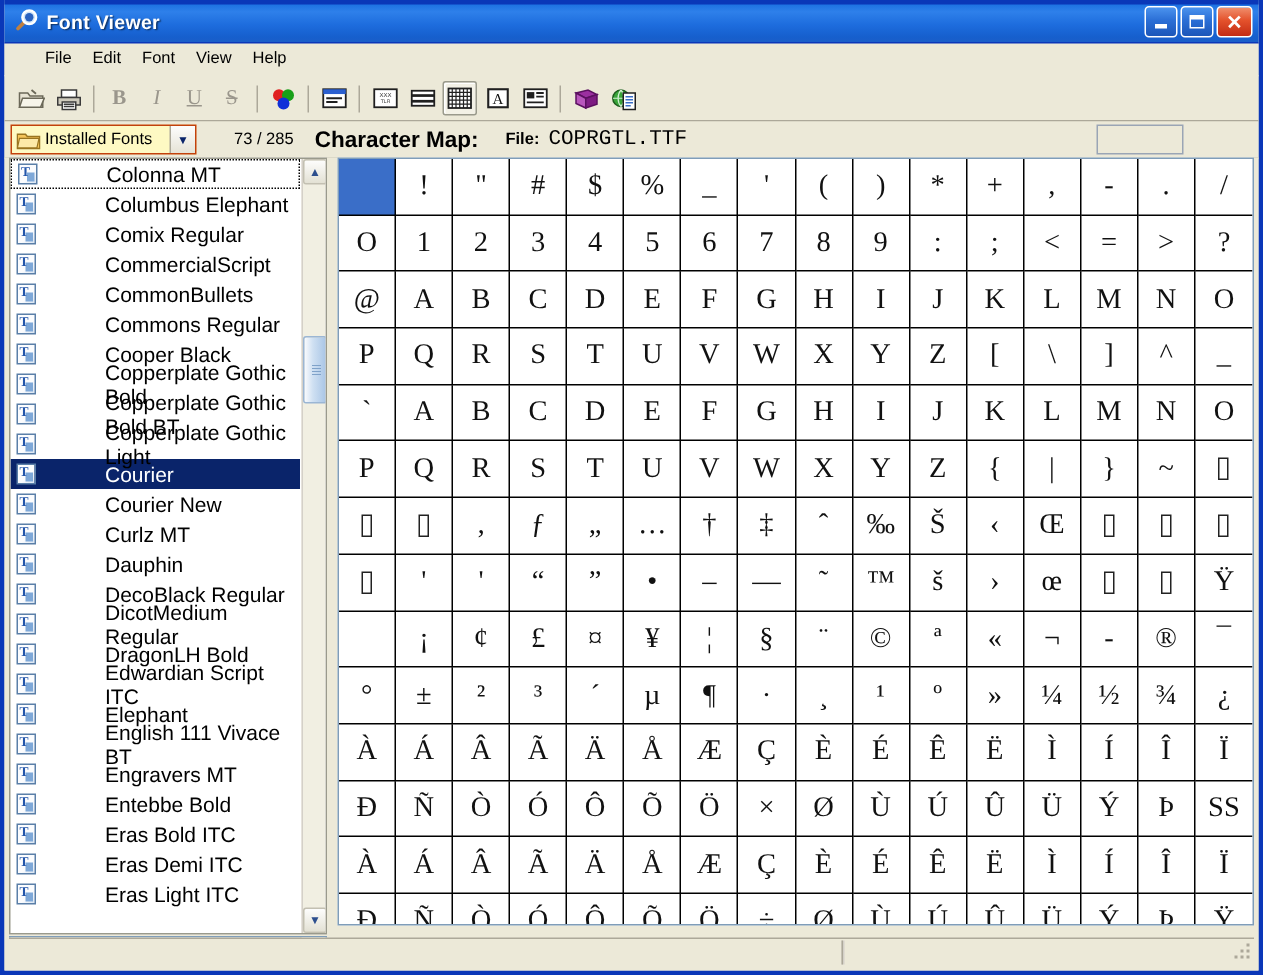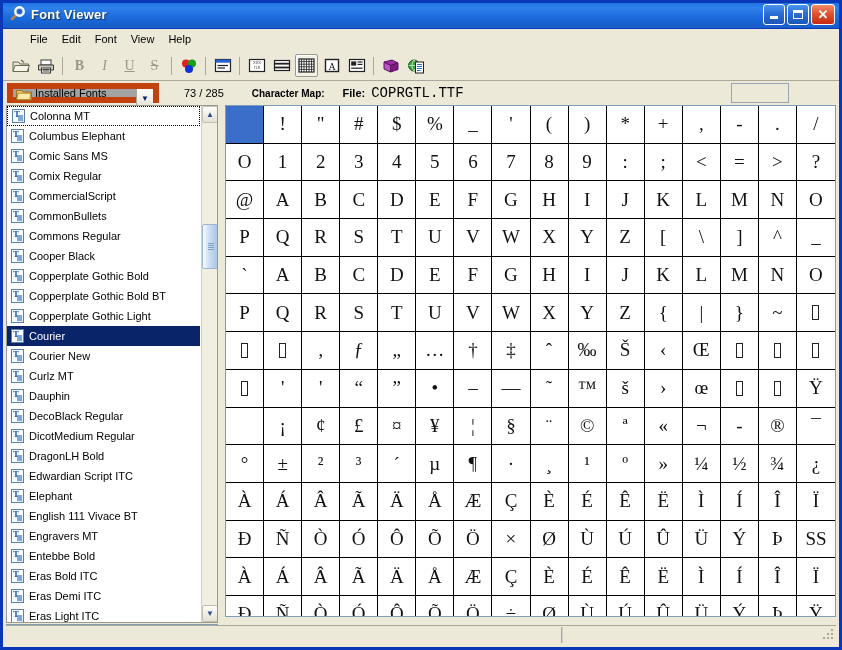--- a/index.html
+++ b/index.html
@@ -88,38 +88,38 @@
   .tletter.i{font-style:italic;}
   .tletter.u{text-decoration:underline;}
   .tletter.s{text-decoration:line-through;}
 
   
   #infobar{
     height:24px;background:#ece9d8;display:flex;align-items:center;
     border-bottom:1px solid #aca899;
   }
   #combo{
-    width:152px;height:20px;margin-left:4px;
-    background:#a3a3a3;border:6px solid #c2410c;
+    width:124px;height:20px;margin-left:4px;
+    background:#fef9c3;border:1px solid #c2410c;
     display:flex;align-items:center;box-sizing:border-box;
     position:relative;
   }
   #combo .folder{
     width:16px;height:13px;margin:0 3px 0 3px;position:relative;flex:none;
   }
   #combo .ctext{font-size:11px;color:#000;white-space:nowrap;}
   #combo .carrow{
     position:absolute;right:0;top:0;width:16px;height:18px;
     background:linear-gradient(to bottom,#fdfdfd,#e6e3d6);
     border-left:1px solid #aca899;
     display:flex;align-items:center;justify-content:center;
     color:#0a246a;font-size:8px;
   }
   .ib-count{margin-left:25px;font-size:11px;color:#000;}
-  .ib-label{margin-left:28px;font-size:10px;font-weight:bold;color:#000;}
+  .ib-label{margin-left:14px;font-size:15px;font-weight:bold;color:#000;}
   .ib-filelabel{margin-left:18px;font-size:11px;font-weight:bold;color:#000;}
   .ib-file{margin-left:6px;font-size:14px;font-family:"Liberation Mono",monospace;color:#000;}
   .ib-box{
     margin-left:auto;margin-right:50px;
     width:56px;height:18px;border:1px solid #9aa5b5;background:#ece9d8;
   }
 
   
   #content{
     position:absolute;left:0;top:105px;right:0;bottom:0;
@@ -127,21 +127,21 @@
   }
   
   #listpane{
     position:absolute;left:3px;top:0px;width:212px;height:518px;
     background:#fff;border:1px solid #9a9a8c;box-sizing:border-box;
     overflow:hidden;
   }
   #list{position:absolute;left:0;top:0;right:17px;top:0;bottom:0;}
   .li{
     height:20px;display:flex;align-items:center;padding-left:4px;
-    font-size:11px;color:#000;box-sizing:border-box;
+    font-size:14px;color:#000;box-sizing:border-box;gap:41px;
   }
   .li.sel{background:#0a246a;color:#fff;}
   .li.focus{border:1px dotted #000;}
   .fonticon{
     width:13px;height:14px;margin-right:5px;flex:none;position:relative;
     background:linear-gradient(135deg,#fbfcfe 60%,#d8e4f2);
     border:1px solid #5a7fa8;box-sizing:border-box;
   }
   .fonticon:after{
     content:"T";position:absolute;left:1px;top:-1px;
@@ -407,24 +407,20 @@
 
     <div id="listpane">
       <div id="list">
           <div class="li focus">
             <span class="fonticon"></span>
             <span>Colonna MT</span>
           </div>
           <div class="li">
             <span class="fonticon"></span>
             <span>Columbus Elephant</span>
-          </div>
-          <div class="li">
-            <span class="fonticon"></span>
-            <span>Comic Sans MS</span>
           </div>
           <div class="li">
             <span class="fonticon"></span>
             <span>Comix Regular</span>
           </div>
           <div class="li">
             <span class="fonticon"></span>
             <span>CommercialScript</span>
           </div>
           <div class="li">

